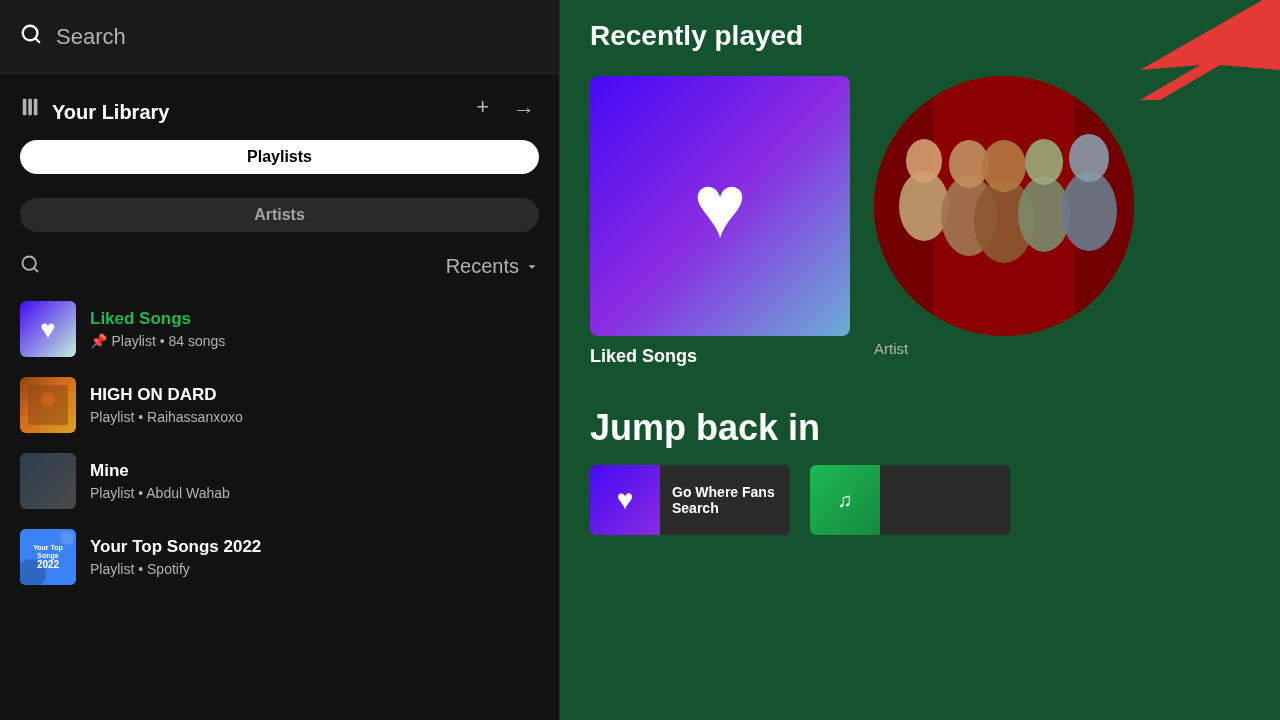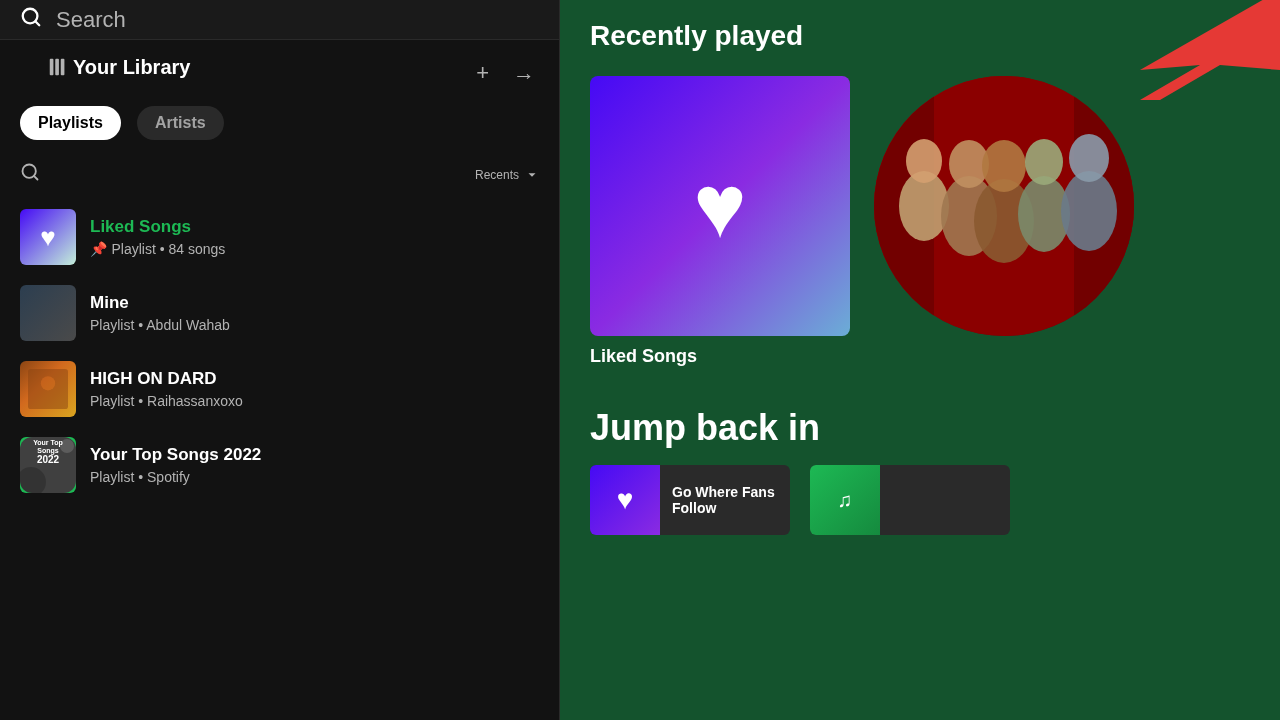--- a/index.html
+++ b/index.html
@@ -23,21 +23,21 @@
       border-right: 1px solid #2a2a2a;
     }
 
     .search-bar {
       display: flex;
       align-items: center;
       gap: 14px;
       padding: 10px 20px;
       background: #1a1a1a;
       border-bottom: 1px solid #2a2a2a;
-      height: 40px;
+      height: 74px;
     }
 
     .search-bar .search-icon-wrap {
       color: #fff;
       font-size: 22px;
     }
 
     .search-bar input {
       background: transparent;
       border: none;
@@ -47,24 +47,23 @@
       font-weight: 400;
       width: 100%;
     }
 
     .search-bar input::placeholder {
       color: #b3b3b3;
     }
 
     .library-header {
       display: flex;
-      align-items: flex-start;
+      align-items: flex-end;
       padding: 16px 20px;
-      gap: 4px;
-      margin-left: 27px;
+      gap: 10px;
     }
 
     .library-icon {
       font-size: 22px;
       color: #b3b3b3;
     }
 
     .library-title {
       font-size: 20px;
       font-weight: 700;
@@ -82,22 +81,23 @@
       background: none;
       border: none;
       color: #b3b3b3;
       font-size: 22px;
       cursor: pointer;
       padding: 4px;
     }
 
     .filter-pills {
       display: flex;
-      gap: 16px;
+      gap: 24px;
       padding: 0 20px 14px 20px;
+      flex-direction: column;
     }
 
     .pill {
       background: #2a2a2a;
       color: #a3a3a3;
       border: none;
       border-radius: 20px;
       padding: 8px 18px;
       font-size: 16px;
       font-weight: 600;
@@ -122,21 +122,21 @@
       cursor: pointer;
     }
 
     .recents-btn {
       display: flex;
       align-items: center;
       gap: 6px;
       background: none;
       border: none;
       color: #b3b3b3;
-      font-size: 12px;
+      font-size: 20px;
       cursor: pointer;
     }
 
     .playlist-list {
       display: flex;
       flex-direction: column;
       overflow-y: auto;
       flex: 1;
     }
 
@@ -402,48 +402,48 @@
       <div class="playlist-info">
         <span class="playlist-name green">Liked Songs</span>
         <span class="playlist-meta">
           <span class="green-dot">📌</span>
           <span>Playlist • 84 songs</span>
         </span>
       </div>
     </div>
 
     <div class="playlist-item">
+      <div class="playlist-thumb high-on-dard-thumb">
+        <svg width="40" height="40" viewBox="0 0 56 56" style="opacity:0.5">
+          <rect width="56" height="56" fill="#8B4513" rx="4"></rect>
+          <circle cx="28" cy="20" r="10" fill="#D2691E" opacity="0.7"></circle>
+        </svg>
+      </div>
+      <div class="playlist-info">
+        <span class="playlist-name">HIGH ON DARD</span>
+        <span class="playlist-meta">Playlist • Raihassanxoxo</span>
+      </div>
+    </div>
+
+    <div class="playlist-item">
       <div class="playlist-thumb mine-thumb">
         <div class="mini" style="background:#5a4030;"></div>
         <div class="mini" style="background:#3a3a5a;"></div>
         <div class="mini" style="background:#4a3a2a;"></div>
         <div class="mini" style="background:#2a4a3a;"></div>
       </div>
       <div class="playlist-info">
         <span class="playlist-name">Mine</span>
         <span class="playlist-meta">Playlist • Abdul Wahab</span>
       </div>
     </div>
 
     <div class="playlist-item">
-      <div class="playlist-thumb high-on-dard-thumb">
-        <svg width="40" height="40" viewBox="0 0 56 56" style="opacity:0.5">
-          <rect width="56" height="56" fill="#8B4513" rx="4"></rect>
-          <circle cx="28" cy="20" r="10" fill="#D2691E" opacity="0.7"></circle>
-        </svg>
-      </div>
-      <div class="playlist-info">
-        <span class="playlist-name">HIGH ON DARD</span>
-        <span class="playlist-meta">Playlist • Raihassanxoxo</span>
-      </div>
-    </div>
-
-    <div class="playlist-item">
       <div class="playlist-thumb top-songs-thumb">
-        <div style="width:100%;height:100%;background:#404040;border-radius:12px;display:flex;flex-direction:column;align-items:center;justify-content:flex-start;position:relative;overflow:hidden;">
+        <div style="width:100%;height:100%;background:#3b82f6;border-radius:0;display:flex;flex-direction:column;align-items:center;justify-content:center;position:relative;overflow:hidden;">
           <div style="font-size:7px;font-weight:900;color:#fff;text-align:center;line-height:1.1;padding:2px;z-index:2;">
             <div>Your Top</div>
             <div>Songs</div>
             <div style="font-size:10px;font-weight:900;">2022</div>
           </div>
           <div style="position:absolute;bottom:-4px;left:-4px;width:30px;height:30px;background:rgba(0,0,0,0.2);border-radius:50%;"></div>
           <div style="position:absolute;top:2px;right:2px;width:14px;height:14px;background:rgba(255,255,255,0.15);border-radius:50%;"></div>
         </div>
       </div>
       <div class="playlist-info">
@@ -498,32 +498,33 @@
           <ellipse cx="130" cy="145" rx="30" ry="42" fill="#8a5a30" opacity="0.9"></ellipse>
           <ellipse cx="130" cy="90" rx="22" ry="26" fill="#b07840" opacity="0.9"></ellipse>
 
           <ellipse cx="170" cy="138" rx="26" ry="38" fill="#7a8a6a" opacity="0.9"></ellipse>
           <ellipse cx="170" cy="86" rx="19" ry="23" fill="#9aaa7a" opacity="0.9"></ellipse>
 
           <ellipse cx="215" cy="135" rx="28" ry="40" fill="#6a7a8a" opacity="0.9"></ellipse>
           <ellipse cx="215" cy="82" rx="20" ry="24" fill="#8a9aaa" opacity="0.9"></ellipse>
         </svg>
       </div>
+      <div class="card-sub">Artist</div>
     </div>
 
   </div>
 
   <h2 class="jump-back-title">Jump back in</h2>
 
   <div class="jump-back-row">
     <div class="jump-back-card">
       <div class="jump-thumb">
         <span class="small-heart">♥</span>
       </div>
-      <span class="jump-label">Go Where Fans Follow</span>
+      <span class="jump-label">Go Where Fans Search</span>
     </div>
     <div class="jump-back-card">
       <div class="jump-thumb" style="background:linear-gradient(135deg,#1db954,#158a3e);">
         <span style="font-size:20px;color:#fff;">♫</span>
       </div>
       <span class="jump-label"></span>
     </div>
   </div>
 
 </div>

